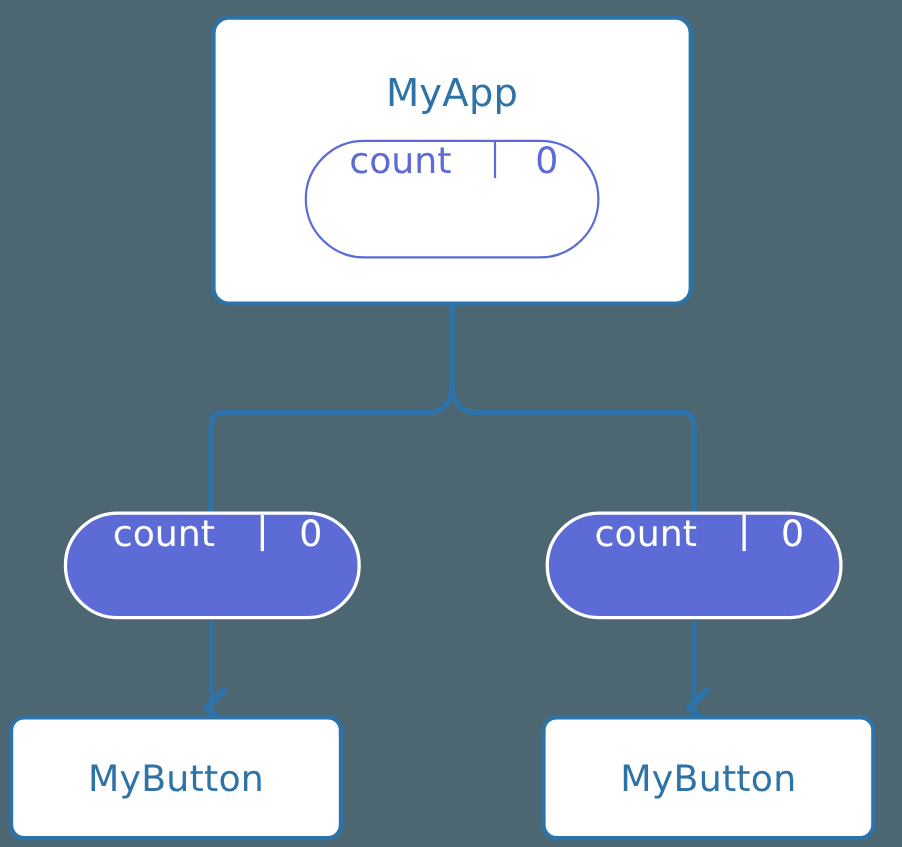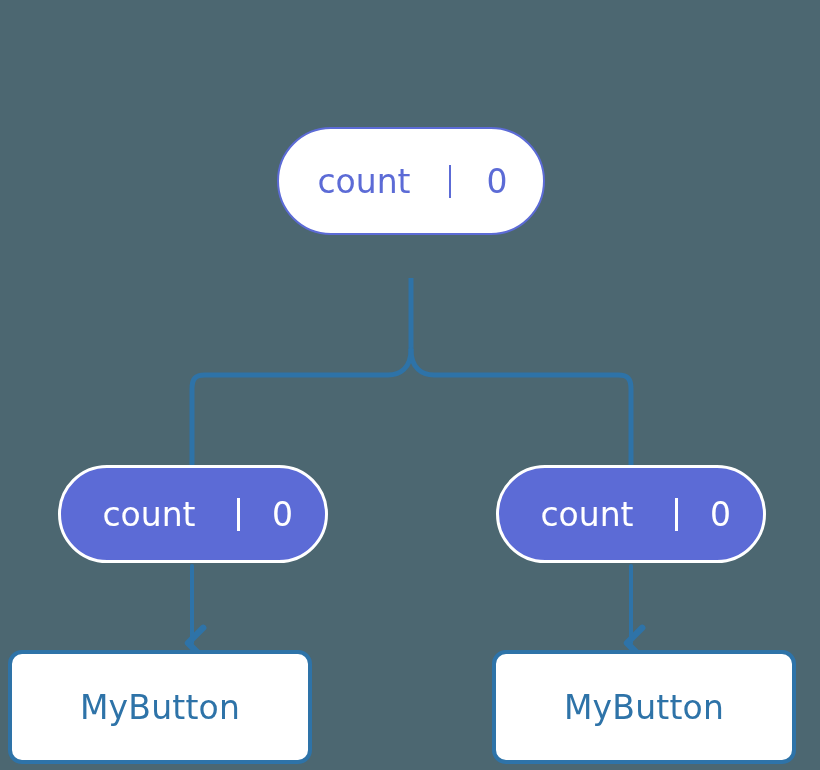--- a/index.html
+++ b/index.html
@@ -68,21 +68,21 @@
   }
   #btn-box-left  { left: 8px;   top: 650px; }
   #btn-box-right { left: 492px; top: 650px; }
   .leaf-box .comp-title { font-size: 33px; }
 
   
   .pill {
     position: absolute;
     box-sizing: border-box;
     display: flex;
-    align-items: center;
+    align-items: flex-start;
     border-radius: 999px;
     overflow: hidden;
   }
   .pill .cell {
     display: flex;
     align-items: center;
     justify-content: center;
     font-size: 33px;
     line-height: 1;
     white-space: nowrap;
@@ -145,20 +145,23 @@
 
     <path d="M 411 350 C 411 368 422 375 434 375
              L 618 375 C 628 375 631 379 631 389
              L 631 465" fill="none" stroke="#2e73a8" stroke-width="5" stroke-linecap="round" stroke-linejoin="round"></path>
 
     <path d="M 192 566 L 192 643" fill="none" stroke="#2e73a8" stroke-width="4" stroke-linecap="round" marker-end="url(#arrowhead)"></path>
 
     <path d="M 631 566 L 631 643" fill="none" stroke="#2e73a8" stroke-width="4" stroke-linecap="round" marker-end="url(#arrowhead)"></path>
   </svg>
 
+  <div id="app-box" class="comp-box">
+    <div class="comp-title">MyApp</div>
+  </div>
 
   <div id="app-state-pill" class="pill pill-outline">
     <div class="cell cell-key">count</div>
     <div class="cell cell-val">0</div>
   </div>
 
   <div id="state-pill-left" class="pill pill-filled floating-pill">
     <div class="cell cell-key">count</div>
     <div class="cell cell-val">0</div>
   </div>

